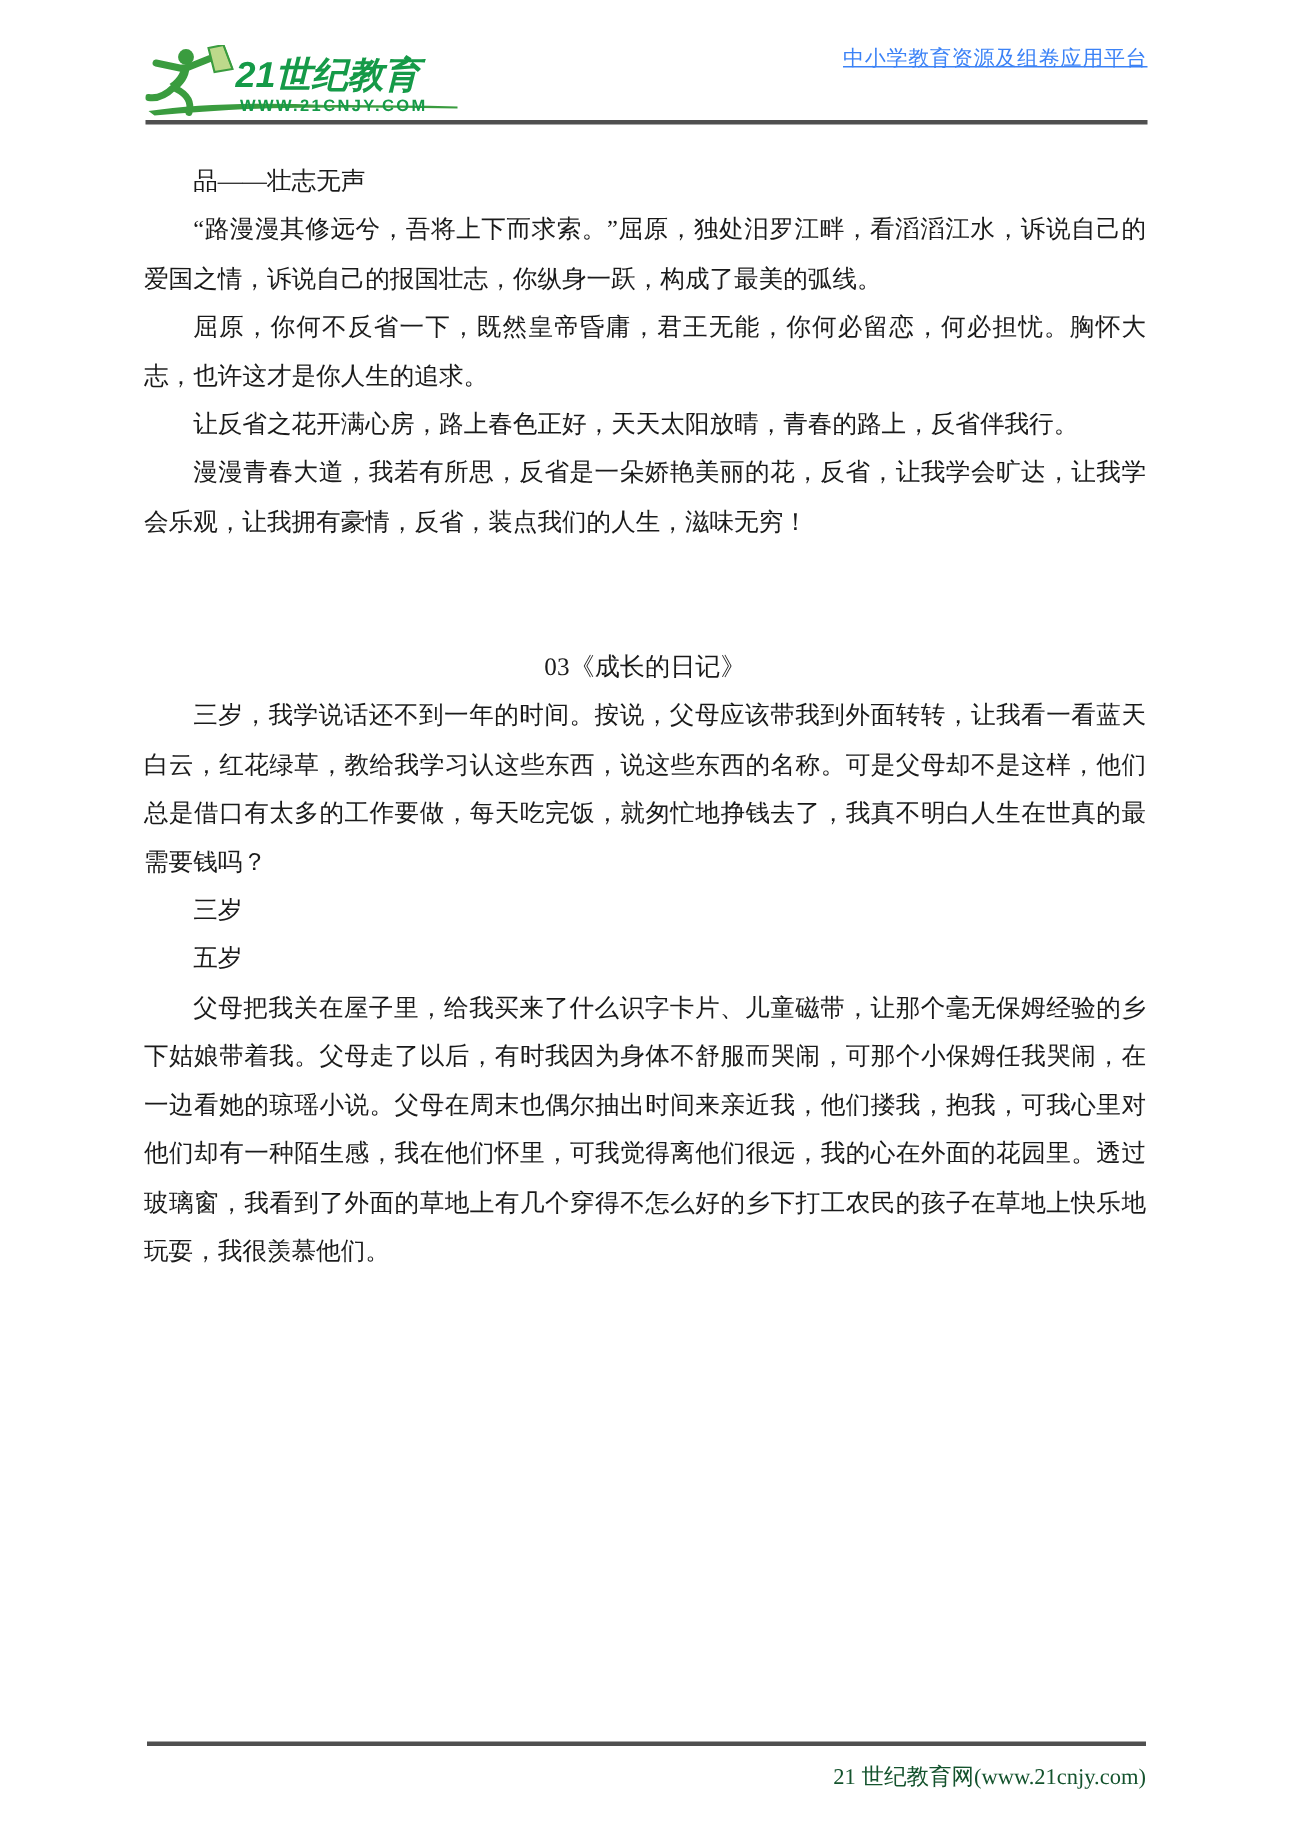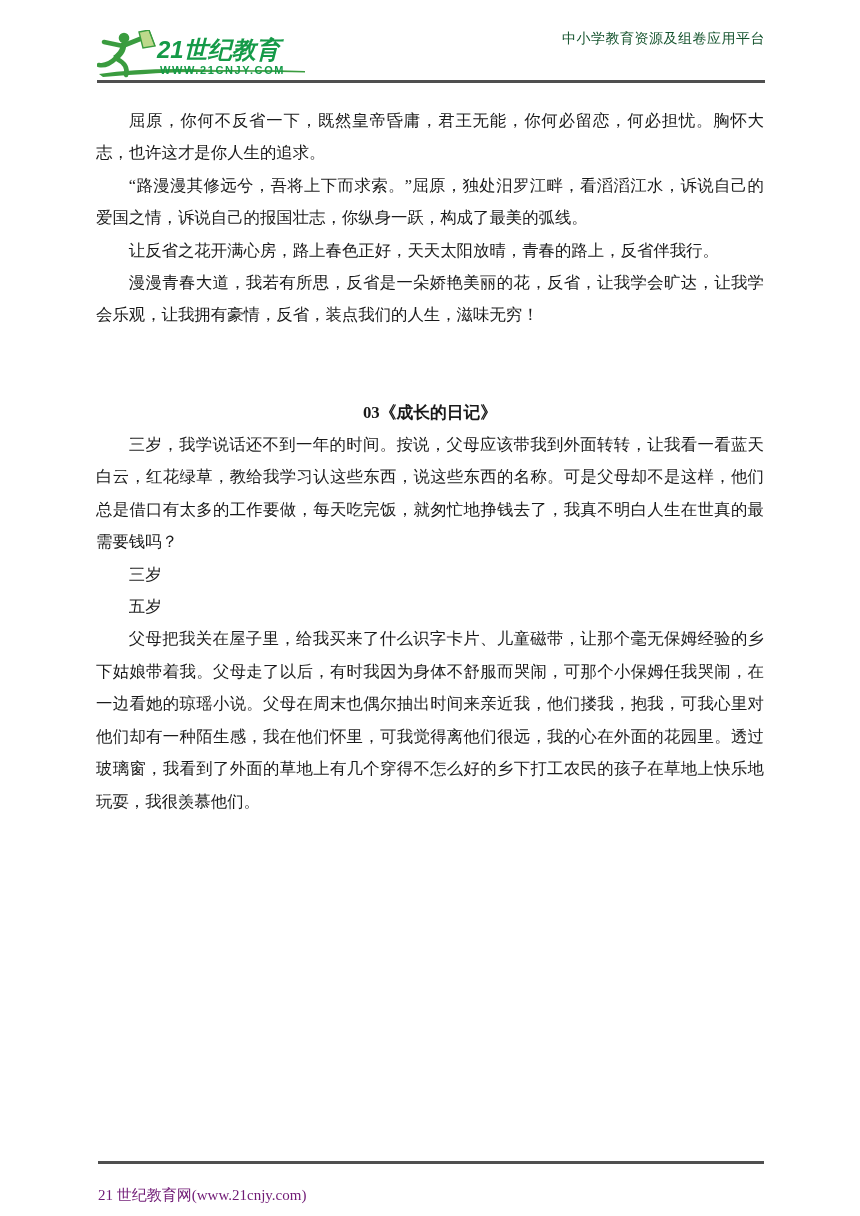--- a/index.html
+++ b/index.html
@@ -27,23 +27,24 @@
     display: flex;
     justify-content: space-between;
     height: 48px;
   }
   .logo {
     width: 212px;
     height: 48px;
   }
   .tagline {
     font-size: 14px;
-    color: #14532d;
+    color: #3b82f6;
     padding-bottom: 2px;
     letter-spacing: 0.5px;
+    text-decoration: underline;
   }
   .header-rule {
     margin-top: 2px;
     border-top: 3px solid #4f4f4f;
   }
   
   .article {
     position: absolute;
     top: 105px;
     left: 96px;
@@ -59,40 +60,40 @@
   }
   .article p.no-indent {
     text-indent: 0;
   }
   .spacer {
     height: 32.4px;
   }
   .section-title {
     margin: 24px 0 8px 0;
     text-align: center;
-    font-weight: 700;
+    font-weight: 400;
     font-size: 16.8px;
     line-height: 32.4px;
     text-indent: 0 !important;
   }
   
   .footer {
     position: absolute;
     top: 1161px;
     left: 98px;
     right: 96px;
   }
   .footer-rule {
     border-top: 3px solid #4f4f4f;
   }
   .footer-site {
-    margin-top: 22px;
-    text-align: left;
+    margin-top: 11px;
+    text-align: right;
     font-size: 15px;
-    color: #701a75;
+    color: #14532d;
   }
   
   .brand-name-text {
     font-family: "Liberation Sans", sans-serif;
     font-weight: bold;
     font-style: italic;
   }
   .brand-url-text {
     font-family: "Liberation Sans", sans-serif;
     font-weight: bold;
@@ -129,22 +130,23 @@
         </g>
         <text class="brand-name-text" x="60" y="28" font-size="24" fill="#159a48">21世纪教育</text>
         <text class="brand-url-text" x="63" y="44" font-size="11" letter-spacing="1.6" fill="#159a48">WWW.21CNJY.COM</text>
       </svg>
       <div class="tagline">中小学教育资源及组卷应用平台</div>
     </div>
     <div class="header-rule"></div>
   </div>
 
   <div class="article">
+    <p>品——壮志无声</p>
+    <p>“路漫漫其修远兮，吾将上下而求索。”屈原，独处汨罗江畔，看滔滔江水，诉说自己的爱国之情，诉说自己的报国壮志，你纵身一跃，构成了最美的弧线。</p>
     <p>屈原，你何不反省一下，既然皇帝昏庸，君王无能，你何必留恋，何必担忧。胸怀大志，也许这才是你人生的追求。</p>
-    <p>“路漫漫其修远兮，吾将上下而求索。”屈原，独处汨罗江畔，看滔滔江水，诉说自己的爱国之情，诉说自己的报国壮志，你纵身一跃，构成了最美的弧线。</p>
     <p>让反省之花开满心房，路上春色正好，天天太阳放晴，青春的路上，反省伴我行。</p>
     <p>漫漫青春大道，我若有所思，反省是一朵娇艳美丽的花，反省，让我学会旷达，让我学会乐观，让我拥有豪情，反省，装点我们的人生，滋味无穷！</p>
 
     <div class="spacer"></div>
 
 
     <div class="spacer"></div>
 
     <p class="section-title">03《成长的日记》</p>
 

